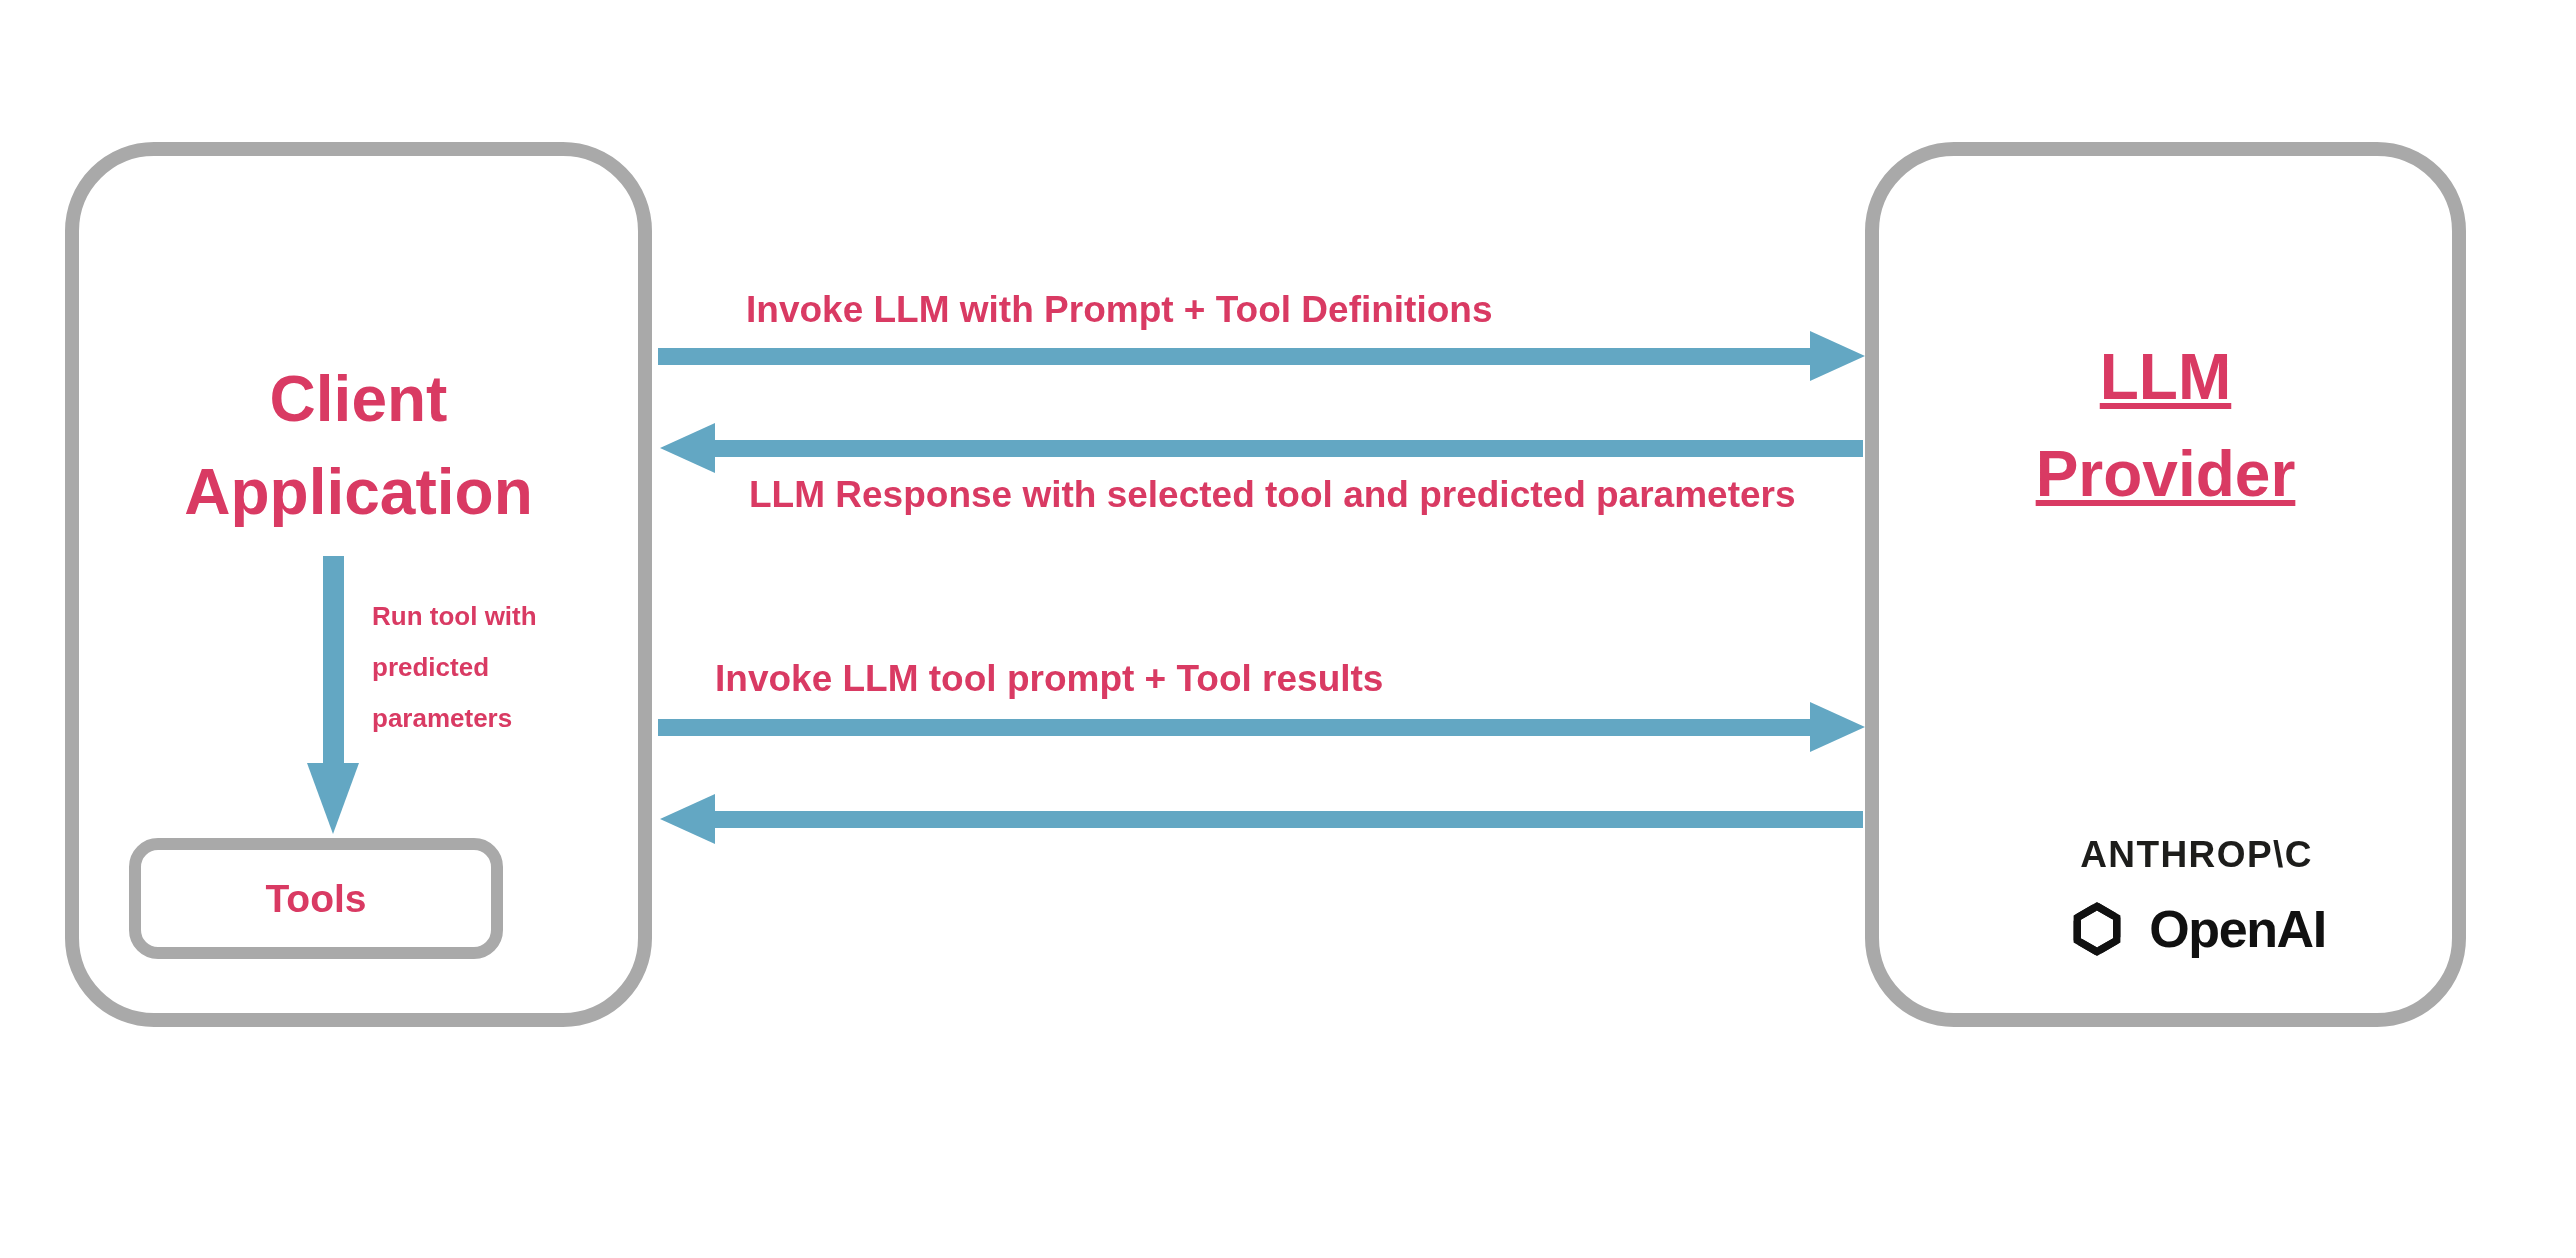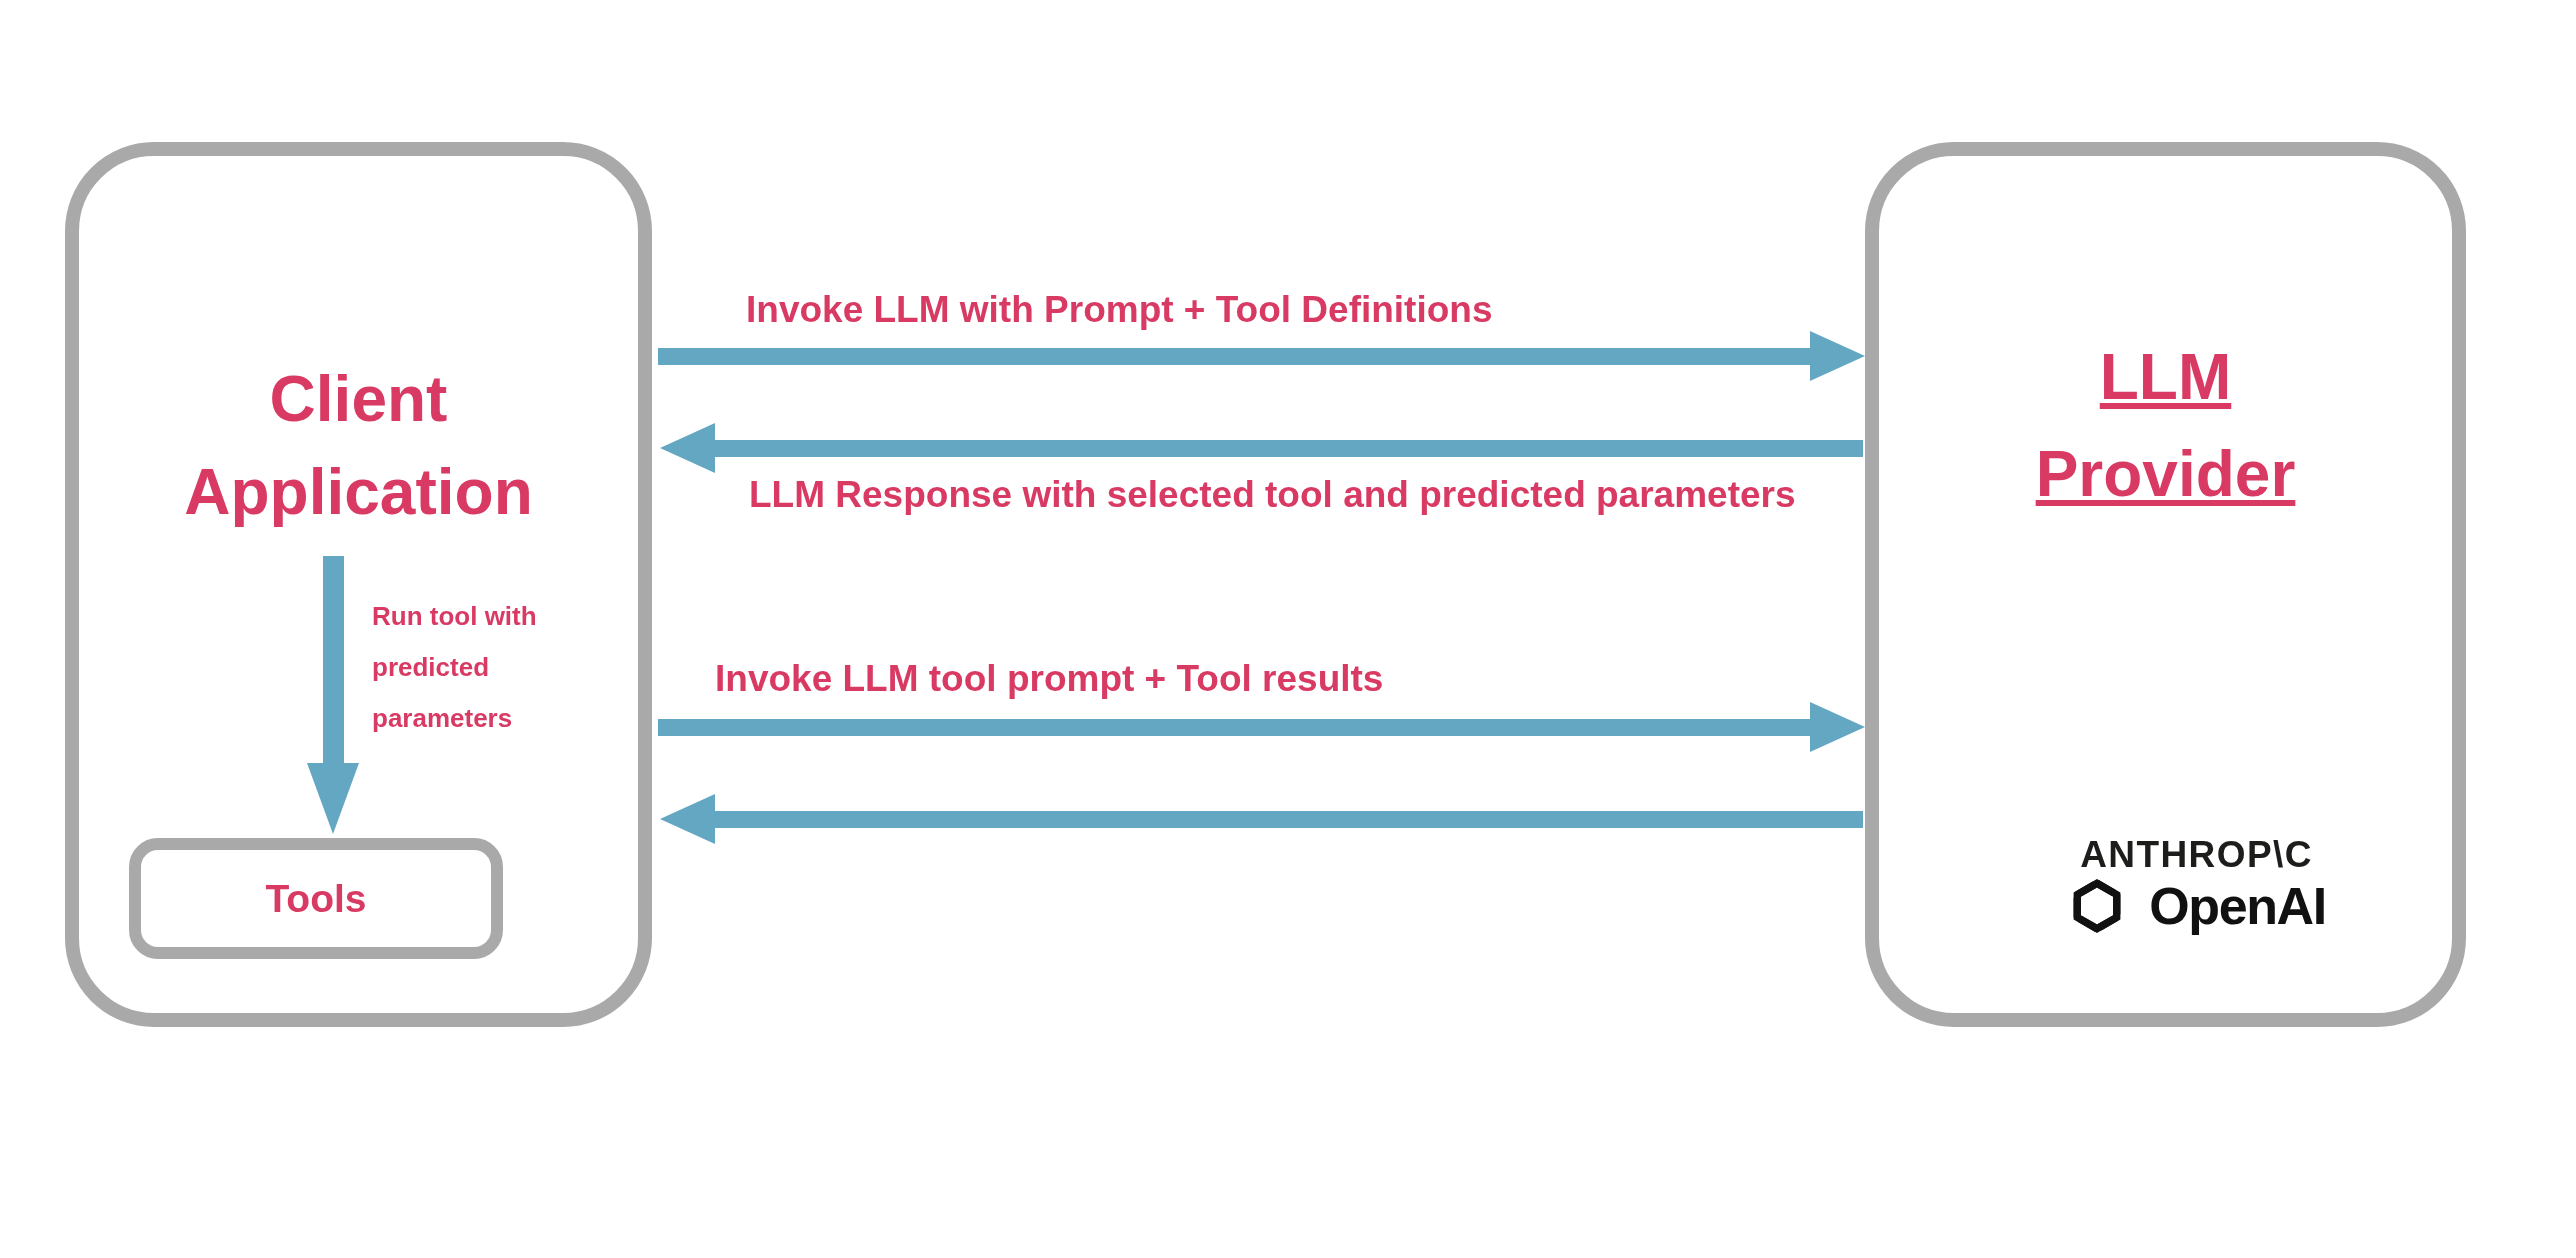--- a/index.html
+++ b/index.html
@@ -74,20 +74,21 @@
   
   .logos{
     position:absolute;left:1865px;top:833px;width:663px;
     display:flex;flex-direction:column;align-items:center;
   }
   .anthropic-wordmark{
     color:#1d1d1b;font-weight:bold;font-size:37px;line-height:43px;
     letter-spacing:1.4px;
   }
   .openai-row{
+    margin-top:23px;
     display:flex;align-items:center;gap:22px;
   }
   .openai-wordmark{
     color:#111111;font-weight:bold;font-size:52px;line-height:58px;
     letter-spacing:-1.4px;
   }
   .openai-glyph{display:block;}
 </style>
 </head>
 <body>

